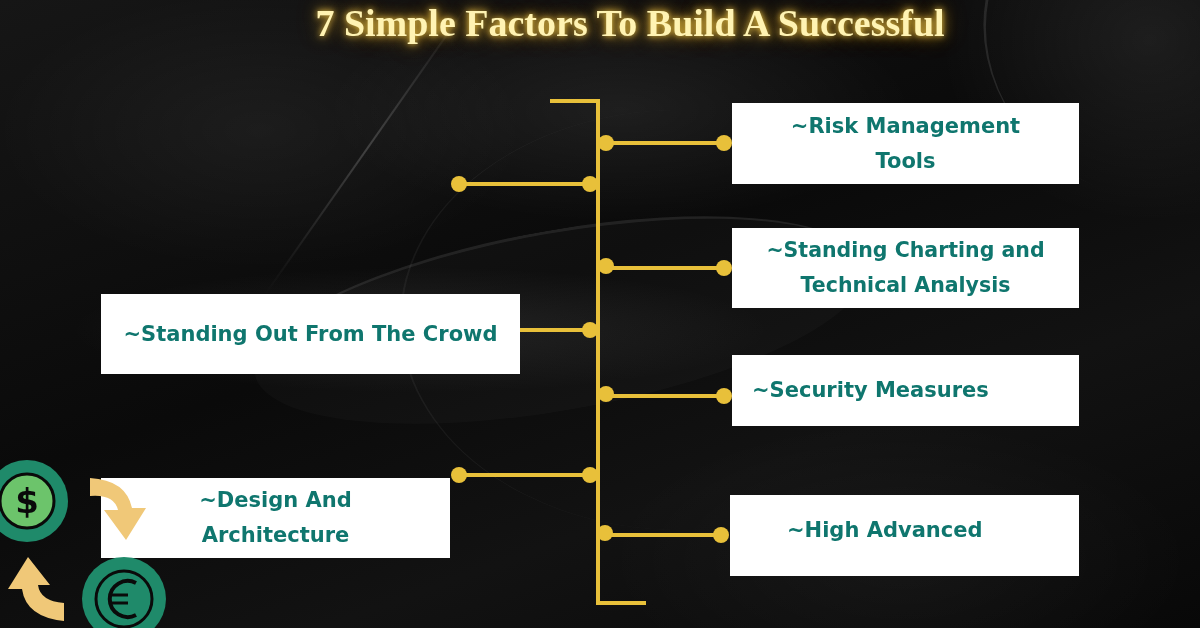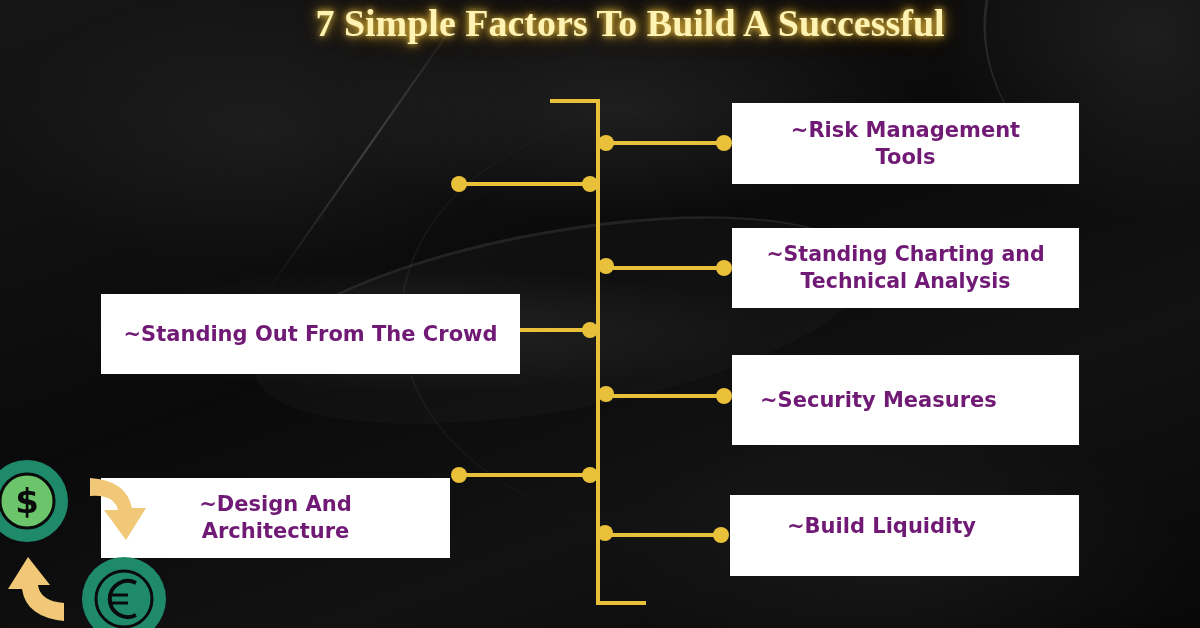--- a/index.html
+++ b/index.html
@@ -29,22 +29,22 @@
 
     .title {
       position: absolute; left: 230px; top: 4px; width: 800px; text-align: center;
       font-family: "Liberation Serif", "DejaVu Serif", serif; font-weight: bold;
       font-size: 38px; line-height: 38px; color: #fff3b3;
       text-shadow: 0 0 6px rgba(255,214,80,0.9), 0 0 14px rgba(255,190,40,0.6), 0 0 24px rgba(255,170,0,0.35);
     }
 
     .box {
       position: absolute; background: #ffffff; display: flex; align-items: center; justify-content: center;
-      text-align: center; color: #701a75;
-      font-family: "DejaVu Sans", sans-serif; font-weight: bold; font-size: 21px; line-height: 27px;
+      text-align: center; color: #0f766e;
+      font-family: "DejaVu Sans", sans-serif; font-weight: bold; font-size: 21px; line-height: 35px;
       padding: 0 10px;
     }
 
     .gold { background: #e8c03a; position: absolute; }
     .dot { position: absolute; width: 16px; height: 16px; border-radius: 50%; background: #e8c03a; }
 
     .coin { position: absolute; border-radius: 50%; background: #1f8a6a; display: flex; align-items: center; justify-content: center; }
   </style>
 </head>
 <body>
@@ -98,25 +98,25 @@
   <div class="box" style="left:101px; top:438px; width:349px; height:80px; padding:3px 90px;margin-top:40px;">
     <span>~Design And Architecture</span>
   </div>
 
   <div class="box" style="left:732px; top:103px; width:347px; height:81px; padding:0 50px;">
     <span>~Risk Management Tools</span>
   </div>
   <div class="box" style="left:732px; top:228px; width:347px; height:80px; font-size:20.5px;">
     <span>~Standing Charting and Technical Analysis</span>
   </div>
-  <div class="box" style="left:732px; top:355px; width:347px; height:90px; justify-content:flex-start; padding-left:28px;">
+  <div class="box" style="left:732px; top:355px; width:347px; height:71px; justify-content:flex-start; padding-left:20px;">
     <span>~Security Measures</span>
   </div>
   <div class="box" style="left:730px; top:495px; width:349px; height:81px; justify-content:flex-start; padding-left:57px; align-items:flex-start; padding-top:18px;">
-    <span>~Build Liquidity</span>
+    <span>~High Advanced</span>
   </div>
 
   <div class="coin" style="left:-14px; top:460px; width:82px; height:82px;">
     <svg width="82" height="82" viewBox="0 0 82 82">
       <circle cx="41" cy="41" r="27" fill="#6cc46b" stroke="#0a0a0a" stroke-width="3"></circle>
       <text x="41" y="53" text-anchor="middle" font-family="DejaVu Sans, sans-serif" font-size="34" font-weight="bold" fill="#0a0a0a">$</text>
     </svg>
   </div>
   <div class="coin" style="left:82px; top:557px; width:84px; height:84px;">
     <svg width="84" height="84" viewBox="0 0 84 84">

